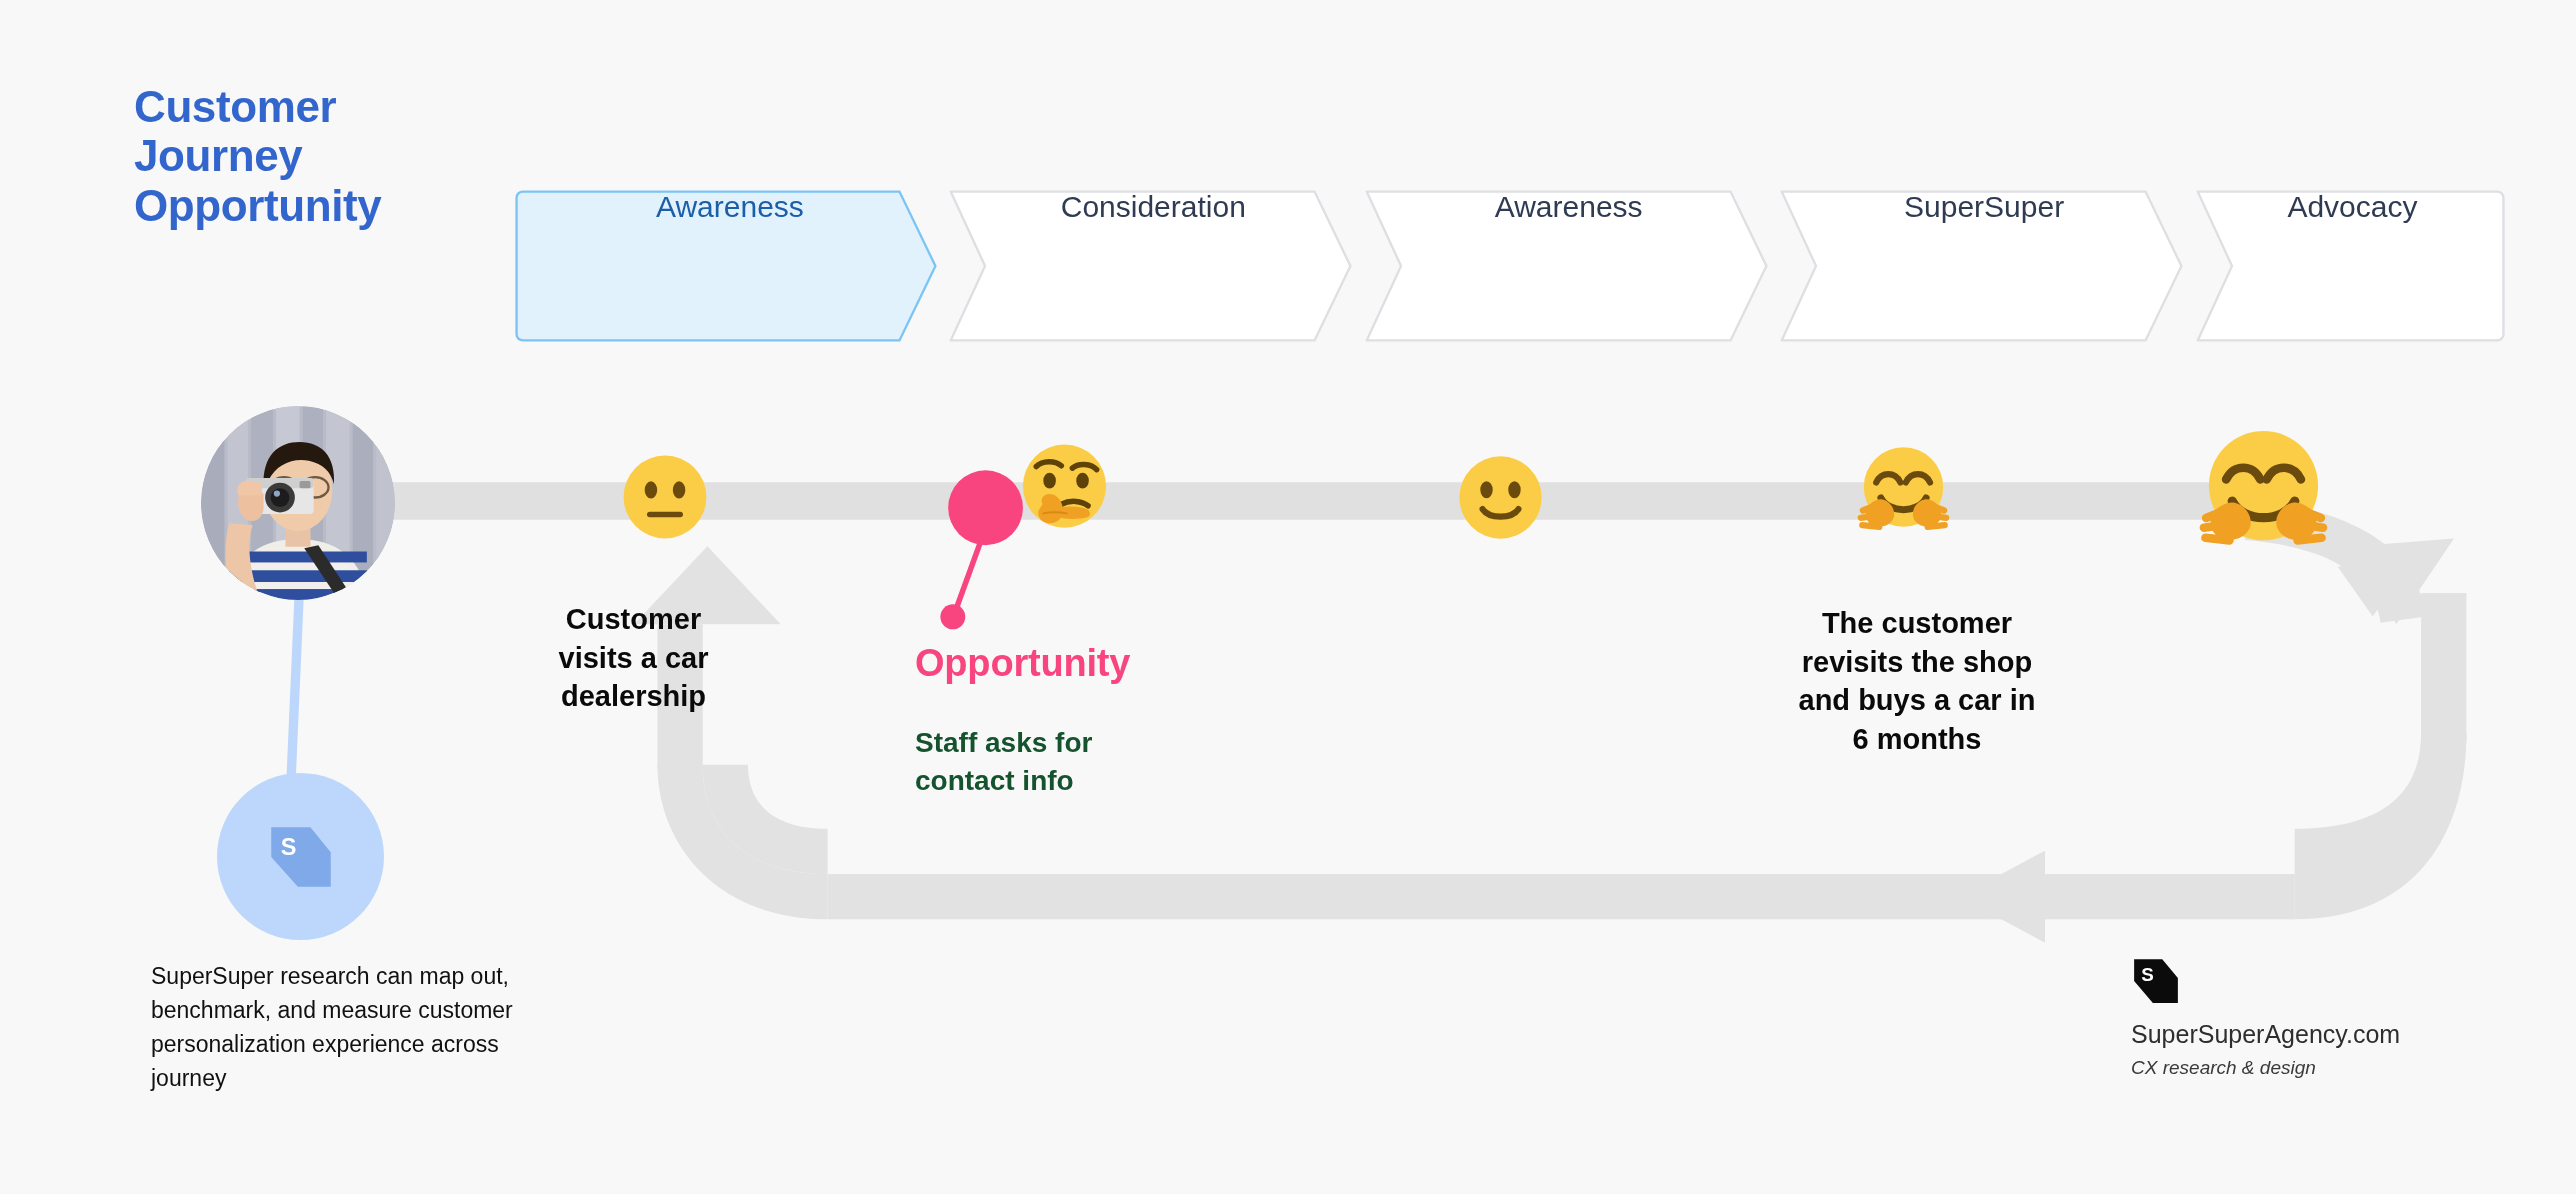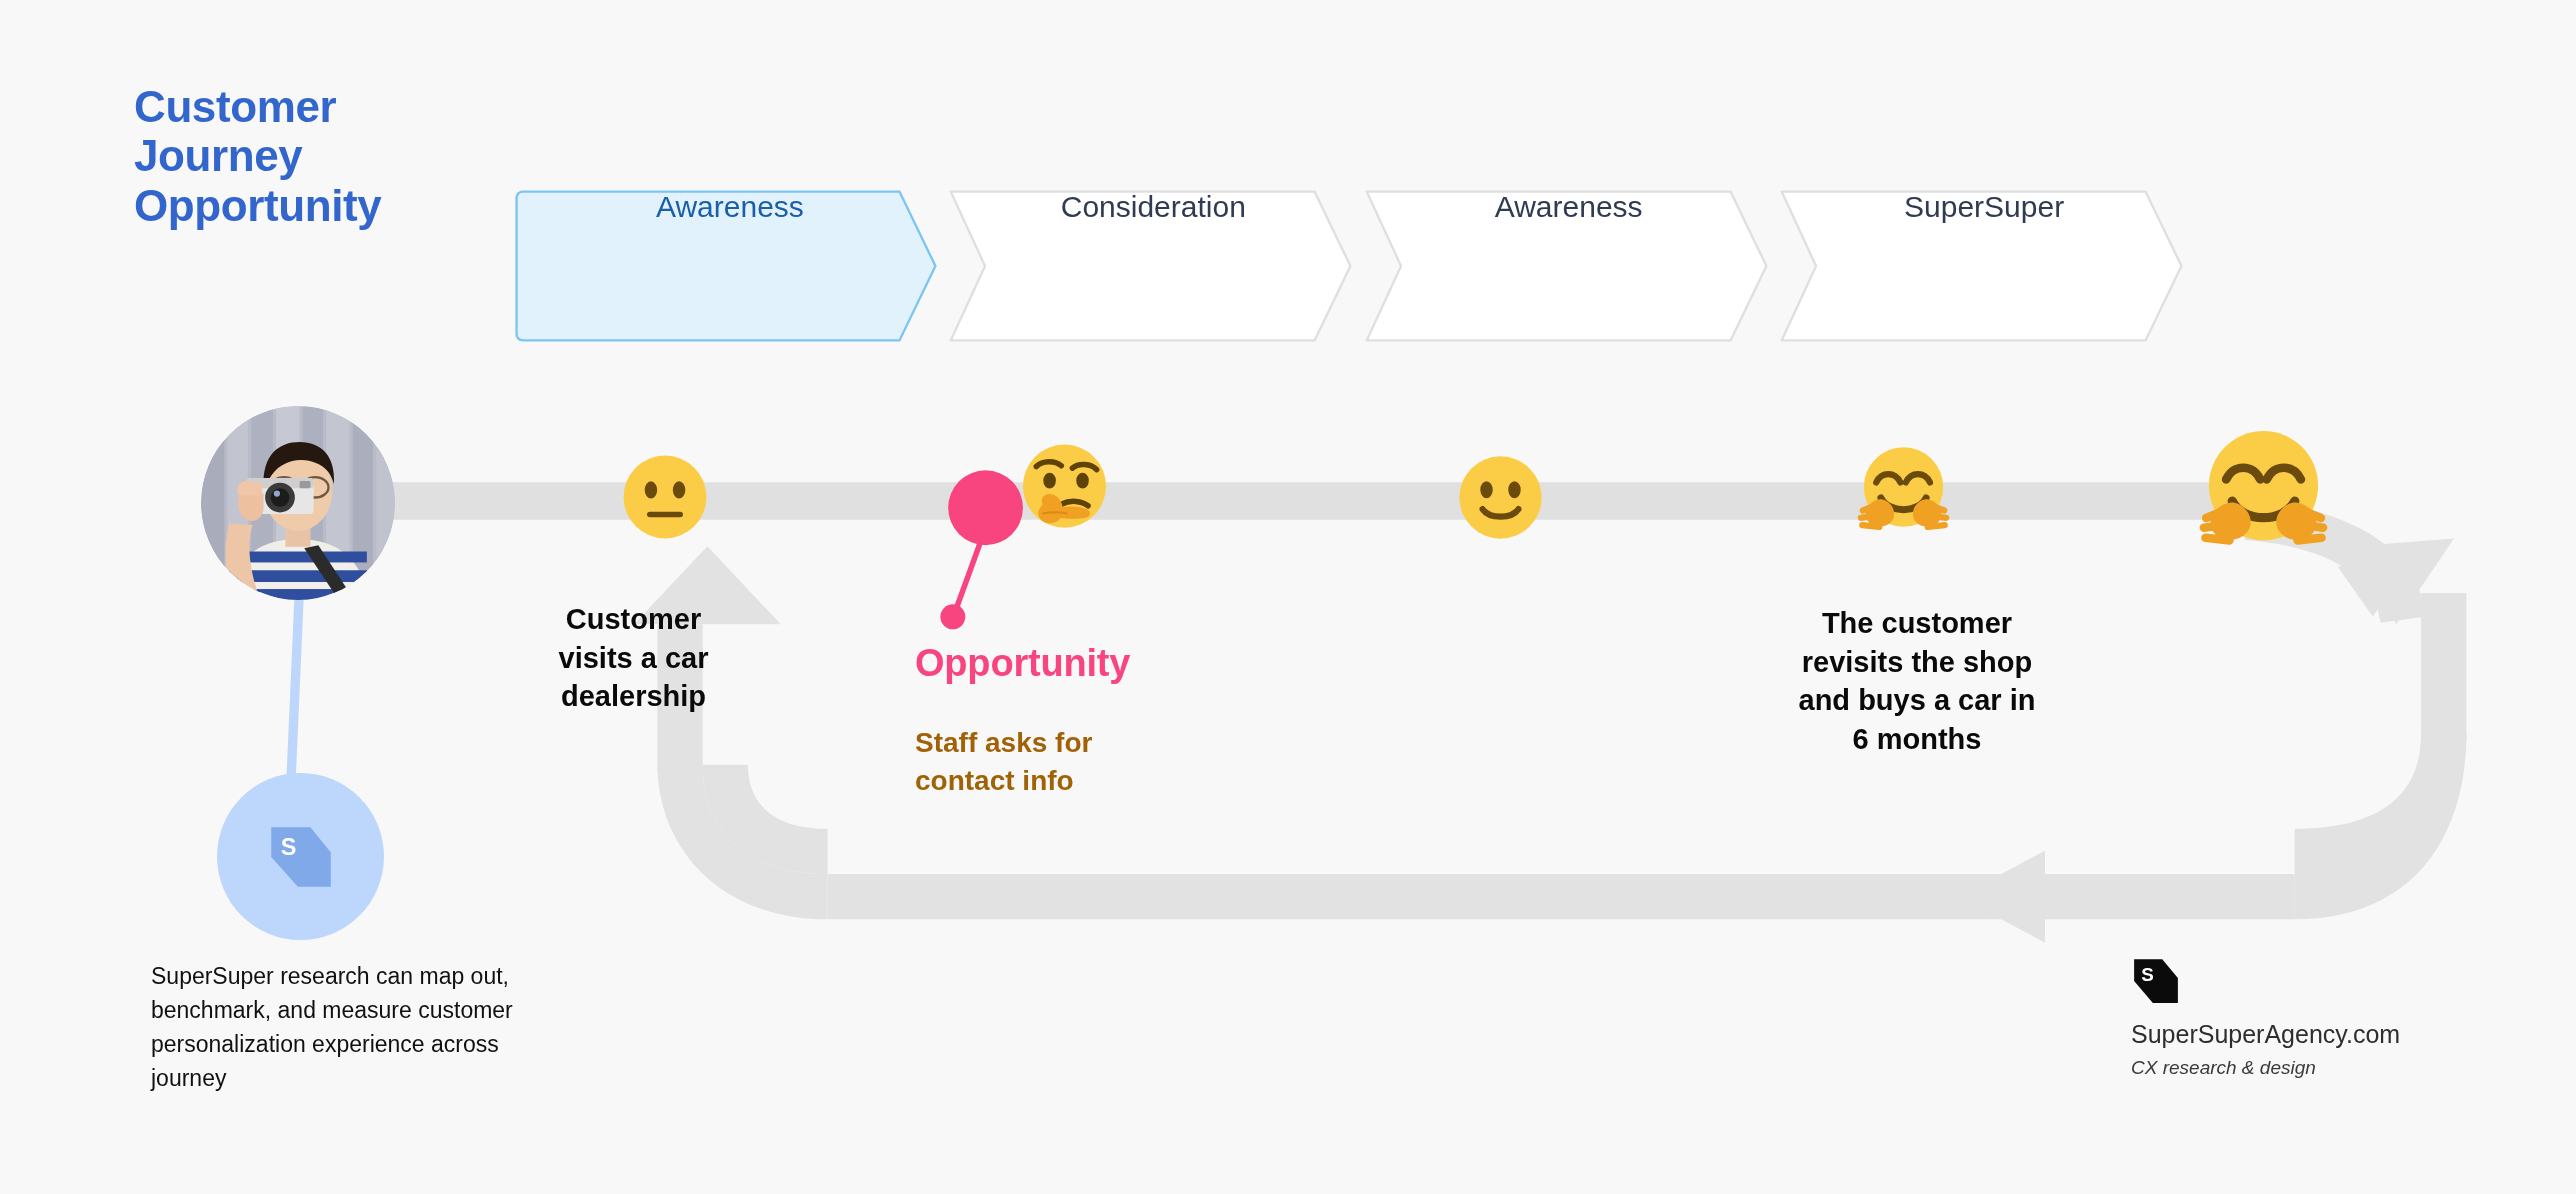--- a/index.html
+++ b/index.html
@@ -147,21 +147,21 @@
     letter-spacing: -0.2px;
     z-index: 4;
   }
   #opp-sub {
     position: absolute;
     left: 915px;
     top: 724px;
     width: 328px;
     font-size: 28px;
     font-weight: bold;
-    color: #a16207;
+    color: #14532d;
     line-height: 1.35;
     z-index: 4;
   }
 
   
   #blurb {
     position: absolute;
     left: 151px;
     top: 959px;
     width: 414px;
@@ -234,20 +234,28 @@
 
     <div class="chev" style="width:406px">
       <span class="chev-bg">
         <svg viewBox="0 0 520 196" preserveAspectRatio="none">
           <path d="M6,2 L472,2 L518,98 L472,194 L6,194 L50,98 Z" fill="#ffffff" stroke="#dddfe3" stroke-width="3" stroke-linejoin="round"></path>
         </svg>
       </span>
       <span class="chev-label">SuperSuper</span>
     </div>
 
+    <div class="chev" style="width:312px">
+      <span class="chev-bg">
+        <svg viewBox="0 0 400 196" preserveAspectRatio="none">
+          <path d="M6,2 L390,2 A8,8 0 0 1 398,10 L398,186 A8,8 0 0 1 390,194 L6,194 L50,98 Z" fill="#ffffff" stroke="#dddfe3" stroke-width="3" stroke-linejoin="round"></path>
+        </svg>
+      </span>
+      <span class="chev-label">Advocacy</span>
+    </div>
   </div>
 
   <div id="flowlayer">
     <svg width="2576" height="1194" viewBox="0 0 3300 1530">
 
       <rect x="500" y="618" width="2420" height="48" fill="#e0e0e0"></rect>
 
       <g fill="#e2e2e2">
 
         <path d="M2905,640

